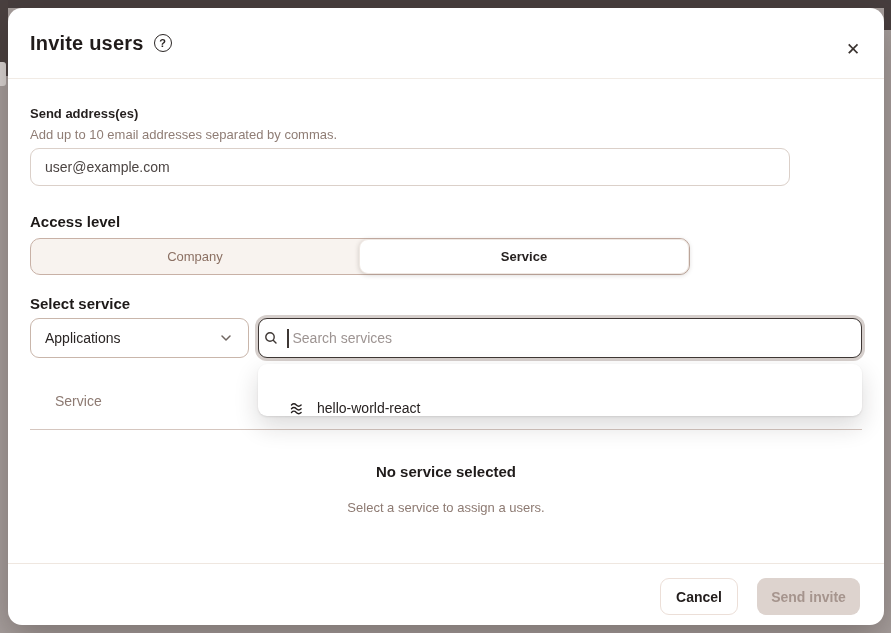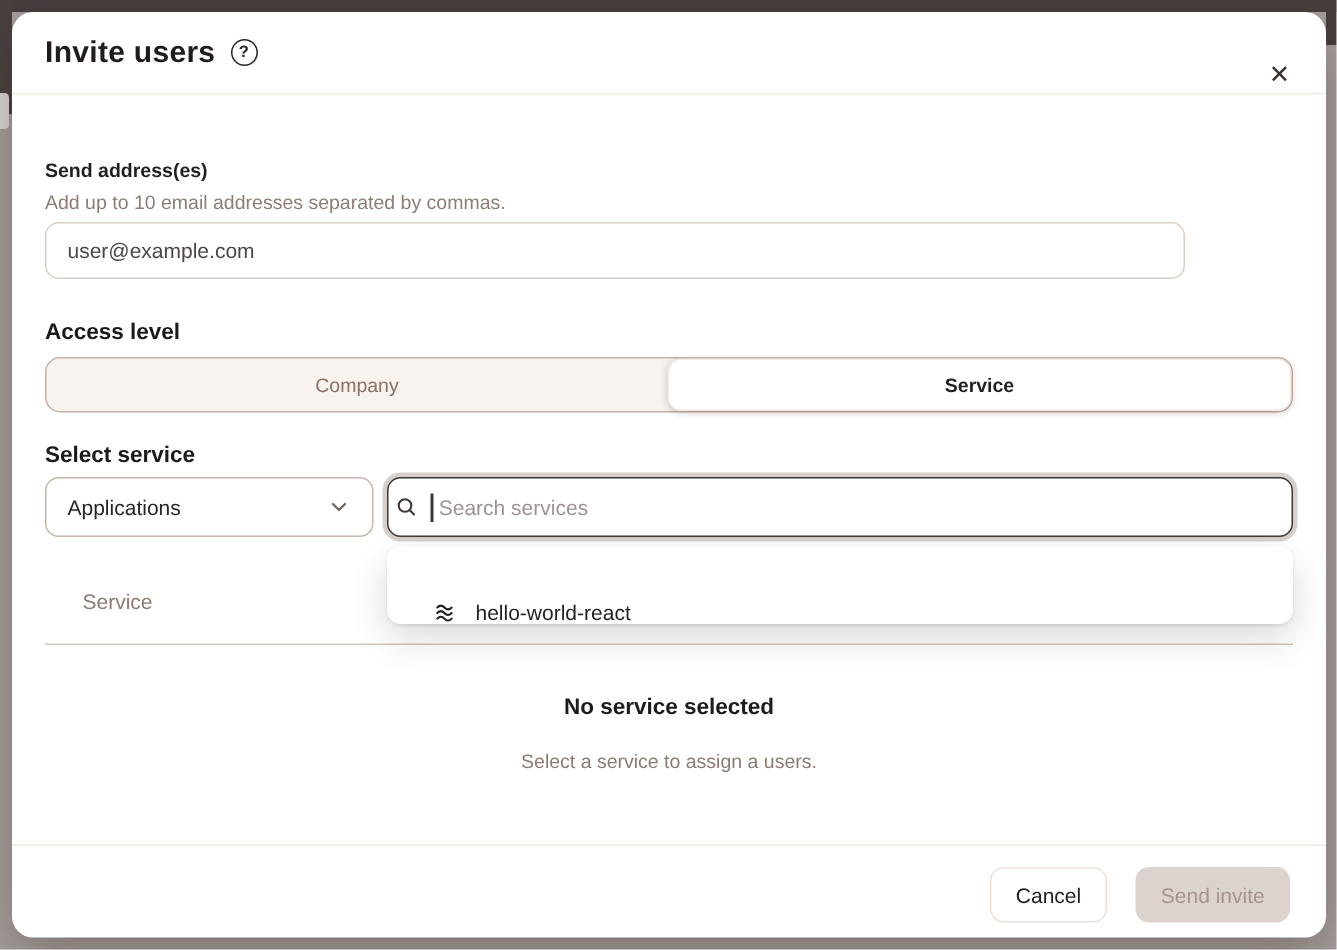--- a/index.html
+++ b/index.html
@@ -25,21 +25,21 @@
   .right-sliver {
     position: absolute; right: 0; top: 0; width: 7px; height: 30px;
     background: #473e3e;
   }
   .modal {
     position: absolute; left: 8px; top: 8px; width: 876px; height: 617px;
     background: #ffffff; border-radius: 14px;
     box-shadow: 0 12px 36px rgba(40,30,26,0.35);
   }
   .modal-header {
-    position: absolute; top: 0; left: 0; right: 0; height: 55px;
+    position: absolute; top: 0; left: 0; right: 0; height: 71px;
     border-bottom: 1px solid #f1ebe5;
     display: flex; align-items: center; padding: 0 22px;
   }
   .modal-title { font-size: 20px; font-weight: 700; color: #211c1b; letter-spacing: .2px; }
   .help-icon {
     width: 18px; height: 18px; margin-left: 10px;
     border: 1.6px solid #2a2524; border-radius: 50%;
     display: flex; align-items: center; justify-content: center;
     font-size: 11px; font-weight: 700; color: #2a2524; cursor: pointer;
   }
@@ -52,21 +52,21 @@
   .label-sm { position: absolute; left: 22px; font-size: 13px; font-weight: 700; color: #241f1e; }
   .helper { position: absolute; left: 22px; font-size: 13px; color: #8f7d75; }
   .email-input {
     position: absolute; left: 22px; top: 140px; width: 760px; height: 38px;
     border: 1px solid #dbd0c9; border-radius: 9px; background: #fff;
     padding: 0 14px; font-size: 14px; color: #4c4543;
     font-family: "Liberation Sans", sans-serif; outline: none;
   }
   .label-md { position: absolute; left: 22px; font-size: 15px; font-weight: 600; color: #1d1918; }
   .segmented {
-    position: absolute; left: 22px; top: 230px; width: 832px; height: 37px;
+    position: absolute; left: 22px; top: 230px; width: 660px; height: 37px;
     background: #f8f3ef; border: 1px solid #c8b1a6; border-radius: 10px;
     display: flex; align-items: stretch;
   }
   .segment {
     flex: 1; display: flex; align-items: center; justify-content: center;
     font-size: 13px; font-weight: 500; color: #8b7063; cursor: pointer;
     border-radius: 9px;
   }
   .segment.selected {
     background: #ffffff; color: #262120; font-weight: 600;
@@ -95,21 +95,21 @@
   }
   .dropdown-item { display: flex; align-items: center; gap: 12px; cursor: pointer; margin-top: 36px; }
   .dropdown-item-label { font-size: 14px; color: #272221; }
   .service-col-header { position: absolute; left: 47px; top: 385px; font-size: 14px; color: #8d7a72; }
   .table-divider { position: absolute; left: 22px; top: 421px; width: 832px; height: 1px; background: #d5c6bf; }
   .empty-title { position: absolute; left: 0; top: 455px; width: 100%; text-align: center; font-size: 15px; font-weight: 700; color: #1f1b1a; }
   .empty-sub { position: absolute; left: 0; top: 492px; width: 100%; text-align: center; font-size: 13px; color: #8d7a72; }
   .footer-divider { position: absolute; left: 0; top: 555px; width: 100%; height: 1px; background: #efe7e0; }
   .btn {
     position: absolute; top: 570px; height: 37px; border-radius: 9px;
-    font-size: 14px; font-weight: 400; font-family: "Liberation Sans", sans-serif;
+    font-size: 14px; font-weight: 700; font-family: "Liberation Sans", sans-serif;
     display: flex; align-items: center; justify-content: center; cursor: pointer;
   }
   .btn-cancel { right: 146px; width: 78px; background: #fff; border: 1px solid #ecdfd8; color: #221d1c; }
   .btn-send { right: 24px; width: 103px; background: #ddd3ce; border: none; color: #a5948d; cursor: default; }
   .icon-svg { display: block; }
 </style>
 </head>
 <body>
 
 <div class="topbar"></div>

